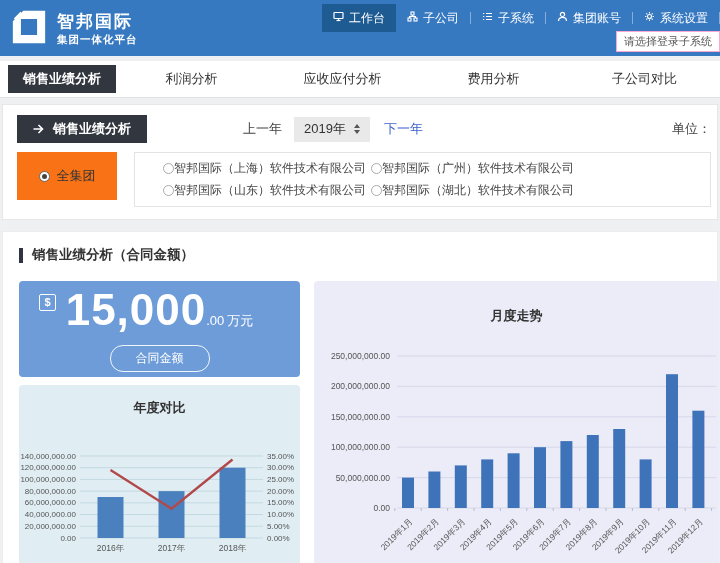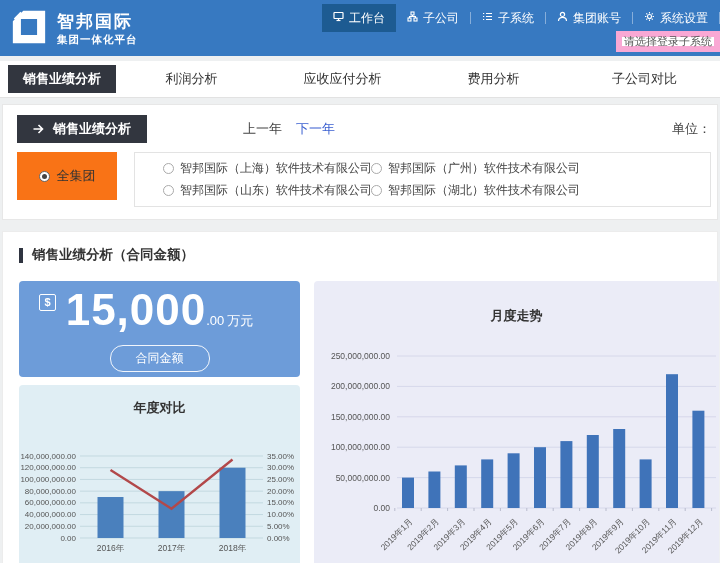--- a/index.html
+++ b/index.html
@@ -13,21 +13,21 @@
   .header { height:56px; background:#3779c1; position:relative; }
   .brand { position:absolute; left:10px; top:8px; display:flex; align-items:center; gap:9px; }
   .brand-text .t1 { color:#fff; font-size:17px; font-weight:bold; letter-spacing:2px; line-height:20px; }
   .brand-text .t2 { color:#fff; font-size:10.5px; font-weight:bold; letter-spacing:1px; line-height:14px; }
   .topnav { position:absolute; right:0; top:0; height:33px; display:flex; align-items:center; }
   .nav-item { display:flex; align-items:center; gap:5px; color:#fff; font-size:12px;
               height:28px; padding:3px 11px; margin-top:3px; cursor:pointer; white-space:nowrap; }
   .nav-item.active { background:#1d5b92; }
   .nav-sep { width:1px; height:12px; background:rgba(255,255,255,.4); margin-top:3px; }
   .subsystem-select { position:absolute; right:0; top:31px; width:104px; height:21px;
-                      background:#fff; border:6px solid #f9a8d4; font-size:11px; color:#555;
+                      background:#fff; border:1px solid #f9a8d4; font-size:11px; color:#555;
                       display:flex; align-items:center; justify-content:center; cursor:pointer; }
 
   
   .tabbar { margin-top:5px; height:37px; background:#fff; display:flex; align-items:stretch;
             border-bottom:1px solid #e2e2e2; }
   .tab-active { margin:4px 0 4px 8px; padding:0 15px; background:#32363f; color:#fff;
                 display:flex; align-items:center; font-size:13px; font-weight:bold; cursor:pointer; }
   .tab { flex:1; display:flex; align-items:center; justify-content:center; font-size:13px;
          color:#333; cursor:pointer; }
 
@@ -46,21 +46,21 @@
   .spin-down { width:0;height:0;border-left:3.5px solid transparent;border-right:3.5px solid transparent;
                border-top:4.5px solid #555; }
   .lbl-next { margin-left:14px; font-size:13px; color:#3a5fd0; cursor:pointer; }
   .lbl-unit { margin-left:auto; font-size:13px; color:#444; white-space:nowrap; }
 
   .scope-row { display:flex; margin-top:9px; }
   .all-box { width:100px; background:#f97316; display:flex; align-items:center; justify-content:center;
              gap:7px; font-size:13px; color:#333; height:48px; cursor:pointer; }
   .company-box { flex:1; margin-left:17px; border:1px solid #e3e3e3; padding:7px 0 7px 28px;
                  display:flex; flex-wrap:wrap; align-content:center; row-gap:5px; }
-  .radio-item { width:208px; display:flex; align-items:center; gap:6px; font-size:12px;
+  .radio-item { width:208px; display:flex; align-items:center; font-size:12px;
                 color:#444; cursor:pointer; white-space:nowrap; }
   .radio { width:11px; height:11px; min-width:11px; border:1px solid #aaa; border-radius:50%;
            background:#fff; position:relative; display:inline-block; }
   .radio.checked { border-color:#666; }
   .radio.checked::after { content:""; position:absolute; left:2px; top:2px; width:5px; height:5px;
                           border-radius:50%; background:#444; }
 
   
   .main-panel { margin:11px 2px 0; background:#fff; border:1px solid #ececec;
                 padding:14px 0 0 16px; height:340px; }
@@ -190,20 +190,27 @@
   <div class="filter-row">
     <div class="filter-badge">
       <span>
         <svg width="11" height="10" viewBox="0 0 11 10" fill="none" stroke="#fff" stroke-width="1.6">
           <path d="M0.5,5 H9 M5.5,1 L9.5,5 L5.5,9"></path>
         </svg>
       </span>
       <span>销售业绩分析</span>
     </div>
     <span class="lbl-prev">上一年</span>
+    <div class="year-select">
+      <span>2019年</span>
+      <span class="spinner">
+        <span class="spin-up"></span>
+          <span class="spin-down"></span>
+      </span>
+    </div>
     <span class="lbl-next">下一年</span>
     <span class="lbl-unit">单位：</span>
   </div>
 
   <div class="scope-row">
     <div class="all-box">
       <span class="radio checked"></span>
       <span>全集团</span>
     </div>
     <div class="company-box">

